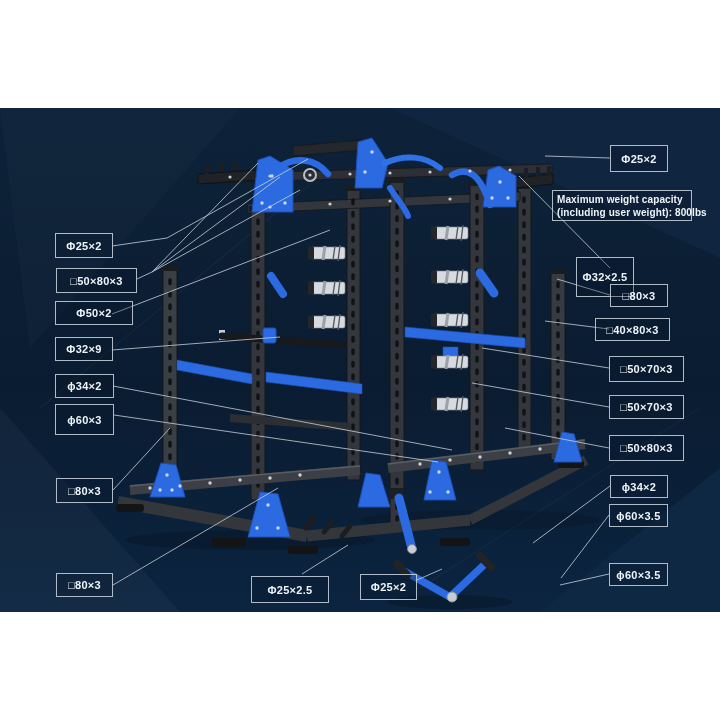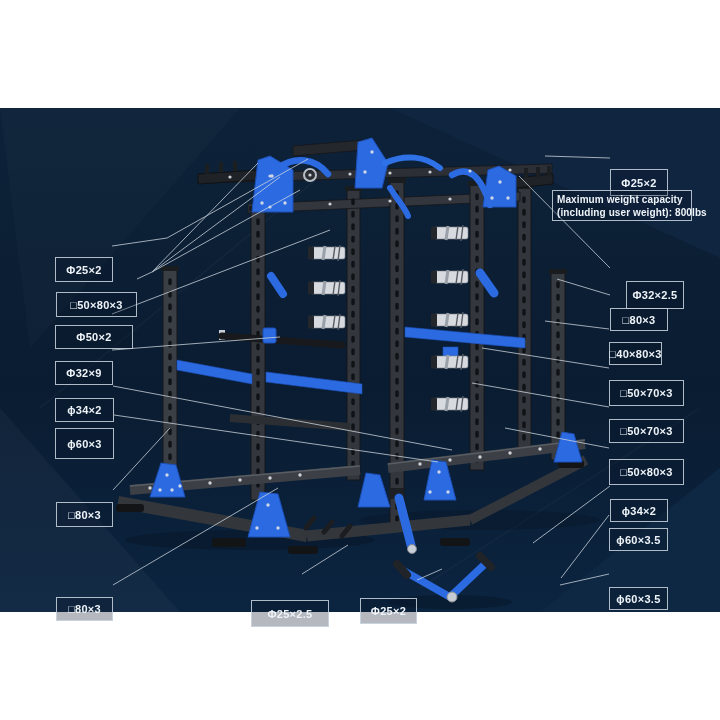--- a/index.html
+++ b/index.html
@@ -15,21 +15,20 @@
   }
   .hero svg{position:absolute;left:0;top:0;}
   .lbl{
     position:absolute;box-sizing:border-box;
     border:1px solid rgba(205,215,226,.85);
     background:rgba(10,24,44,.30);
     color:#eef3f8;
     display:flex;align-items:center;justify-content:center;
     font-size:11px;font-weight:600;letter-spacing:.3px;
     white-space:nowrap;
-    margin-top:24px;
   }
   .note{
     position:absolute;box-sizing:border-box;
     border:1px solid rgba(205,215,226,.85);
     background:rgba(10,24,44,.30);
     color:#eef3f8;
     font-size:10px;font-weight:600;letter-spacing:.1px;
     padding:2px 4px;display:flex;flex-direction:column;justify-content:center;
     white-space:nowrap;line-height:13px;
   }
@@ -311,27 +310,27 @@
 
   <div class="lbl" style="left:610px;top:145px;width:58px;height:27px">
       <span>Φ25×2</span>
     </div>
 
   <div class="note" style="left:552px;top:190px;width:140px;height:31px">
     <span>Maximum weight capacity</span>
     <span>(including user weight): 800lbs</span>
   </div>
 
-  <div class="lbl" style="left:626px;top:257px;width:58px;height:28px">
+  <div class="lbl" style="left:576px;top:257px;width:58px;height:40px">
       <span>Φ32×2.5</span>
     </div>
   <div class="lbl" style="left:610px;top:284px;width:58px;height:23px">
       <span>□80×3</span>
     </div>
-  <div class="lbl" style="left:609px;top:318px;width:53px;height:23px">
+  <div class="lbl" style="left:595px;top:318px;width:75px;height:23px">
       <span>□40×80×3</span>
     </div>
   <div class="lbl" style="left:609px;top:356px;width:75px;height:26px">
       <span>□50×70×3</span>
     </div>
   <div class="lbl" style="left:609px;top:395px;width:75px;height:24px">
       <span>□50×70×3</span>
     </div>
   <div class="lbl" style="left:609px;top:435px;width:75px;height:26px">
       <span>□50×80×3</span>

